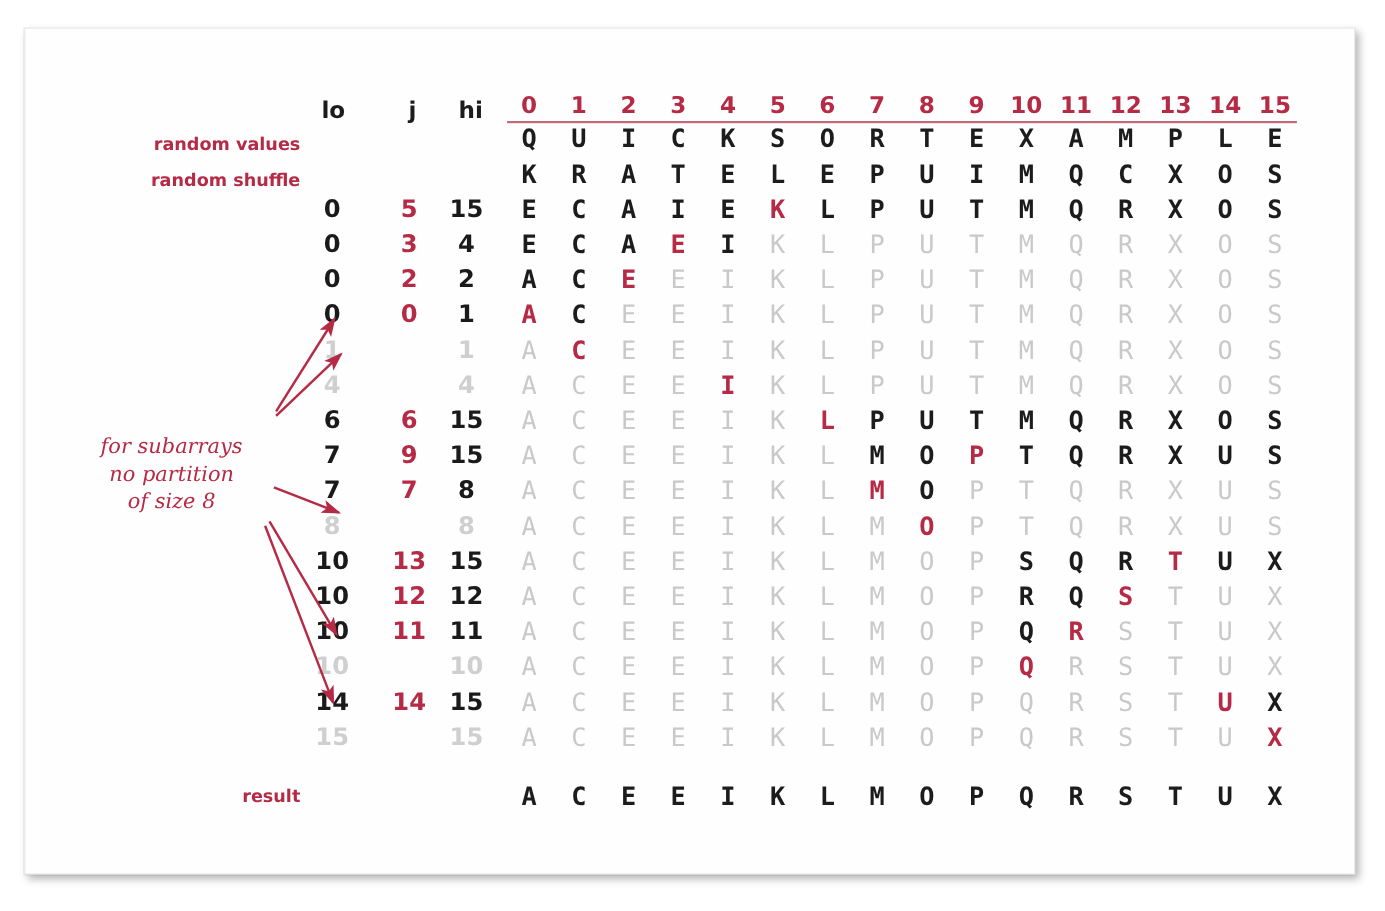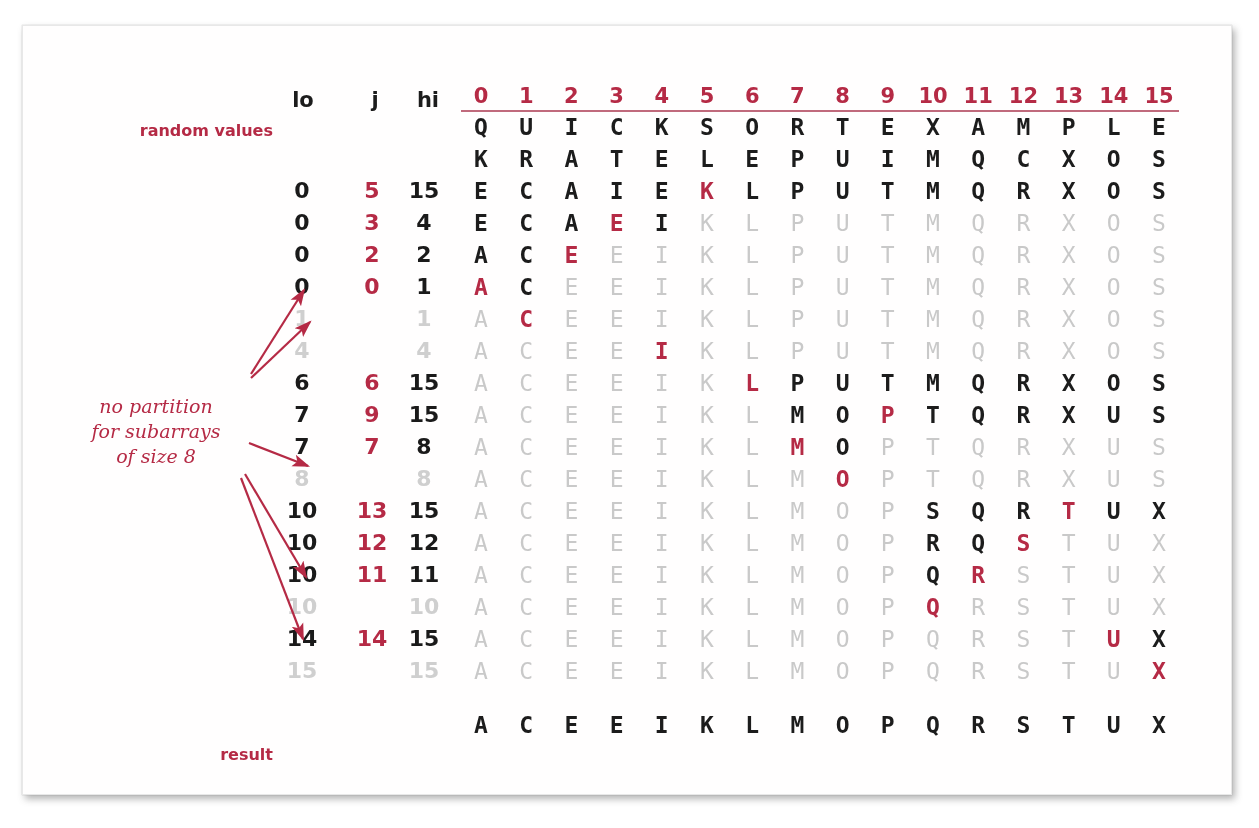--- a/index.html
+++ b/index.html
@@ -136,25 +136,26 @@
         <div class="col-head" style="position: absolute; left: 888px; top: 58px;">10</div>
         <div class="col-head" style="position: absolute; left: 933.2px; top: 58px;">11</div>
         <div class="col-head" style="position: absolute; left: 978.4px; top: 58px;">12</div>
         <div class="col-head" style="position: absolute; left: 1023.6px; top: 58px;">13</div>
         <div class="col-head" style="position: absolute; left: 1068.8px; top: 58px;">14</div>
         <div class="col-head" style="position: absolute; left: 1114px; top: 58px;">15</div>
       </div>
     <div id="index-rule" style="left: 438px; top: 84px; width: 718px;"></div>
 
     <div class="side-label" style="left:20px; top:95px; width:230px;">random values</div>
-    <div class="side-label" style="left:20px; top:688px; width:230px;margin-top:31px;">result</div>
+    <div class="side-label" style="left:20px; top:128px; width:230px;">random shuffle</div>
+    <div class="side-label" style="left:20px; top:688px; width:230px;">result</div>
 
     <div class="annot" style="left:38px; top:368px; width:190px;">
+      <div>for subarrays</div>
       <div>no partition</div>
-      <div>for subarrays</div>
       <div>of size 8</div>
     </div>
 
     <div id="rows-container">
         <div>
           <div class="letter black" style="left: 436px; top: 88px;">Q</div>
           <div class="letter black" style="left: 481.2px; top: 88px;">U</div>
           <div class="letter black" style="left: 526.4px; top: 88px;">I</div>
           <div class="letter black" style="left: 571.6px; top: 88px;">C</div>
           <div class="letter black" style="left: 616.8px; top: 88px;">K</div>

